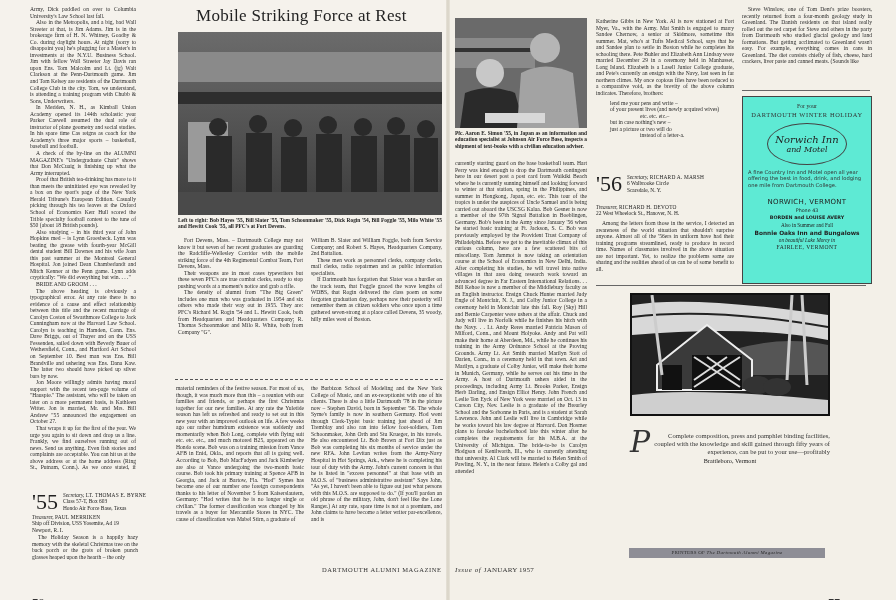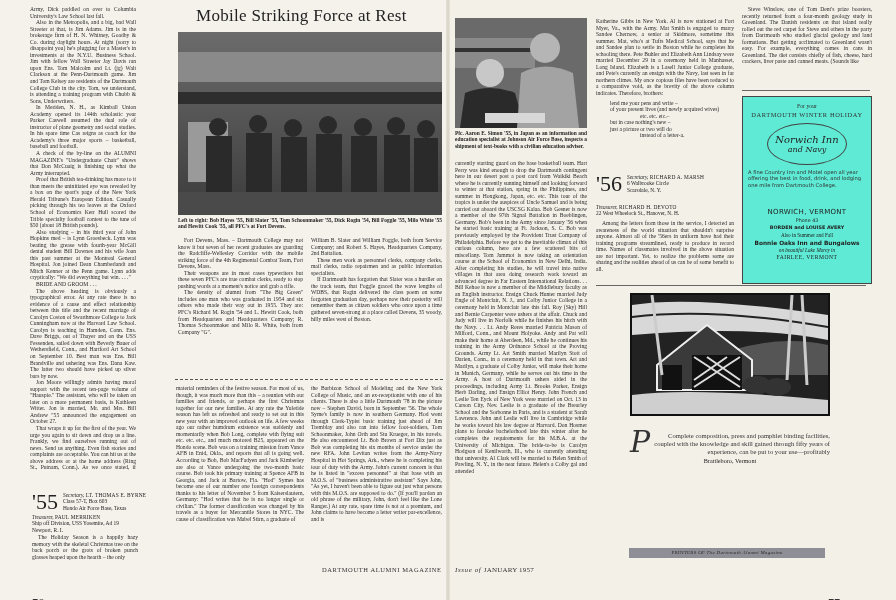--- a/index.html
+++ b/index.html
@@ -36,21 +36,21 @@
   .ad-box { position: absolute; left: 742px; top: 96px; width: 128px; height: 186px;
     border: 1px solid #444; background: #5eead4; text-align: center; }
   .ad-box .t1 { font-size: 5.8px; margin-top: 6px; color: #333; }
   .ad-box .t2 { font-size: 6.4px; letter-spacing: 0.6px; margin-top: 2px; color: #333; }
   .ad-logo { width: 78px; height: 40px; margin: 5px auto 4px; border: 1px solid #444; border-radius: 50% / 50%;
     display: flex; flex-direction: column; justify-content: center; align-items: center;
     font-family: "DejaVu Serif", serif; font-style: italic; color: #222; }
   .ad-logo .l1 { font-size: 10px; line-height: 11px; }
   .ad-logo .l2 { font-size: 8px; line-height: 9px; }
   .ad-box .desc { font-family: "DejaVu Sans", sans-serif; font-size: 5.2px; line-height: 6.4px; text-align: left; padding: 0 5px; color: #333; }
-  .ad-box .city { font-family: "DejaVu Sans", sans-serif; font-size: 7px; margin-top: 20px; letter-spacing: 0.3px; }
+  .ad-box .city { font-family: "DejaVu Sans", sans-serif; font-size: 7px; margin-top: 10px; letter-spacing: 0.3px; }
   .ad-box .sm { font-family: "DejaVu Sans", sans-serif; font-size: 4.8px; margin-top: 2px; }
   .ad-box .sm2 { font-size: 5.2px; margin-top: 2px; }
   .ad-box .bonnie { font-family: "DejaVu Sans", sans-serif; font-size: 5.8px; margin-top: 2px; font-weight: bold; }
   .ad-box .lake { font-style: italic; font-size: 5.2px; margin-top: 1px; }
   .ad-box .fair { font-size: 5.6px; letter-spacing: 0.5px; margin-top: 1px; }
 
   .rule { position: absolute; height: 1px; background: #666; }
   .woodcut { position: absolute; left: 630px; top: 293px; width: 196px; height: 119px; background: #1e1e1e; border: 2px solid #111; overflow: hidden; }
 
   .print-ad { position: absolute; left: 630px; top: 424px; width: 200px; text-align: center; }
@@ -211,21 +211,21 @@
 <div class="col" style="left:742px; top:6px; width:130px; height:58px; overflow:hidden;">
   <p>Steve Winslow, one of Tom Dent's prize boosters, recently returned from a four-month geology study in Greenland. The Danish residents on that island really rolled out the red carpet for Steve and others in the party from Dartmouth who studied glacial geology and land formations. But getting acclimated to Greenland wasn't easy. For example, everything comes in cans in Greenland. The diet consists chiefly of fish, cheese, hard crackers, liver paste and canned meats. (Sounds like</p>
 </div>
 <div class="rule" style="left:742px; top:90px; width:128px;"></div>
 
 <div class="ad-box">
   <div class="t1">For your</div>
   <div class="t2">DARTMOUTH WINTER HOLIDAY</div>
   <div class="ad-logo">
     <span class="l1">Norwich Inn</span>
-    <span class="l2">and Navy</span>
+    <span class="l2">and Motel</span>
   </div>
   <div class="desc">A fine Country Inn and Motel open all year offering the best in food, drink, and lodging one mile from Dartmouth College.</div>
   <div class="city">NORWICH, VERMONT</div>
   <div class="sm">Phone 43</div>
   <div class="sm" style="font-weight:bold">BORDEN and LOUISE AVERY</div>
   <div class="sm2">Also in Summer and Fall</div>
   <div class="bonnie">Bonnie Oaks Inn and Bungalows</div>
   <div class="lake">on beautiful Lake Morey in</div>
   <div class="fair">FAIRLEE, VERMONT</div>
 </div>

